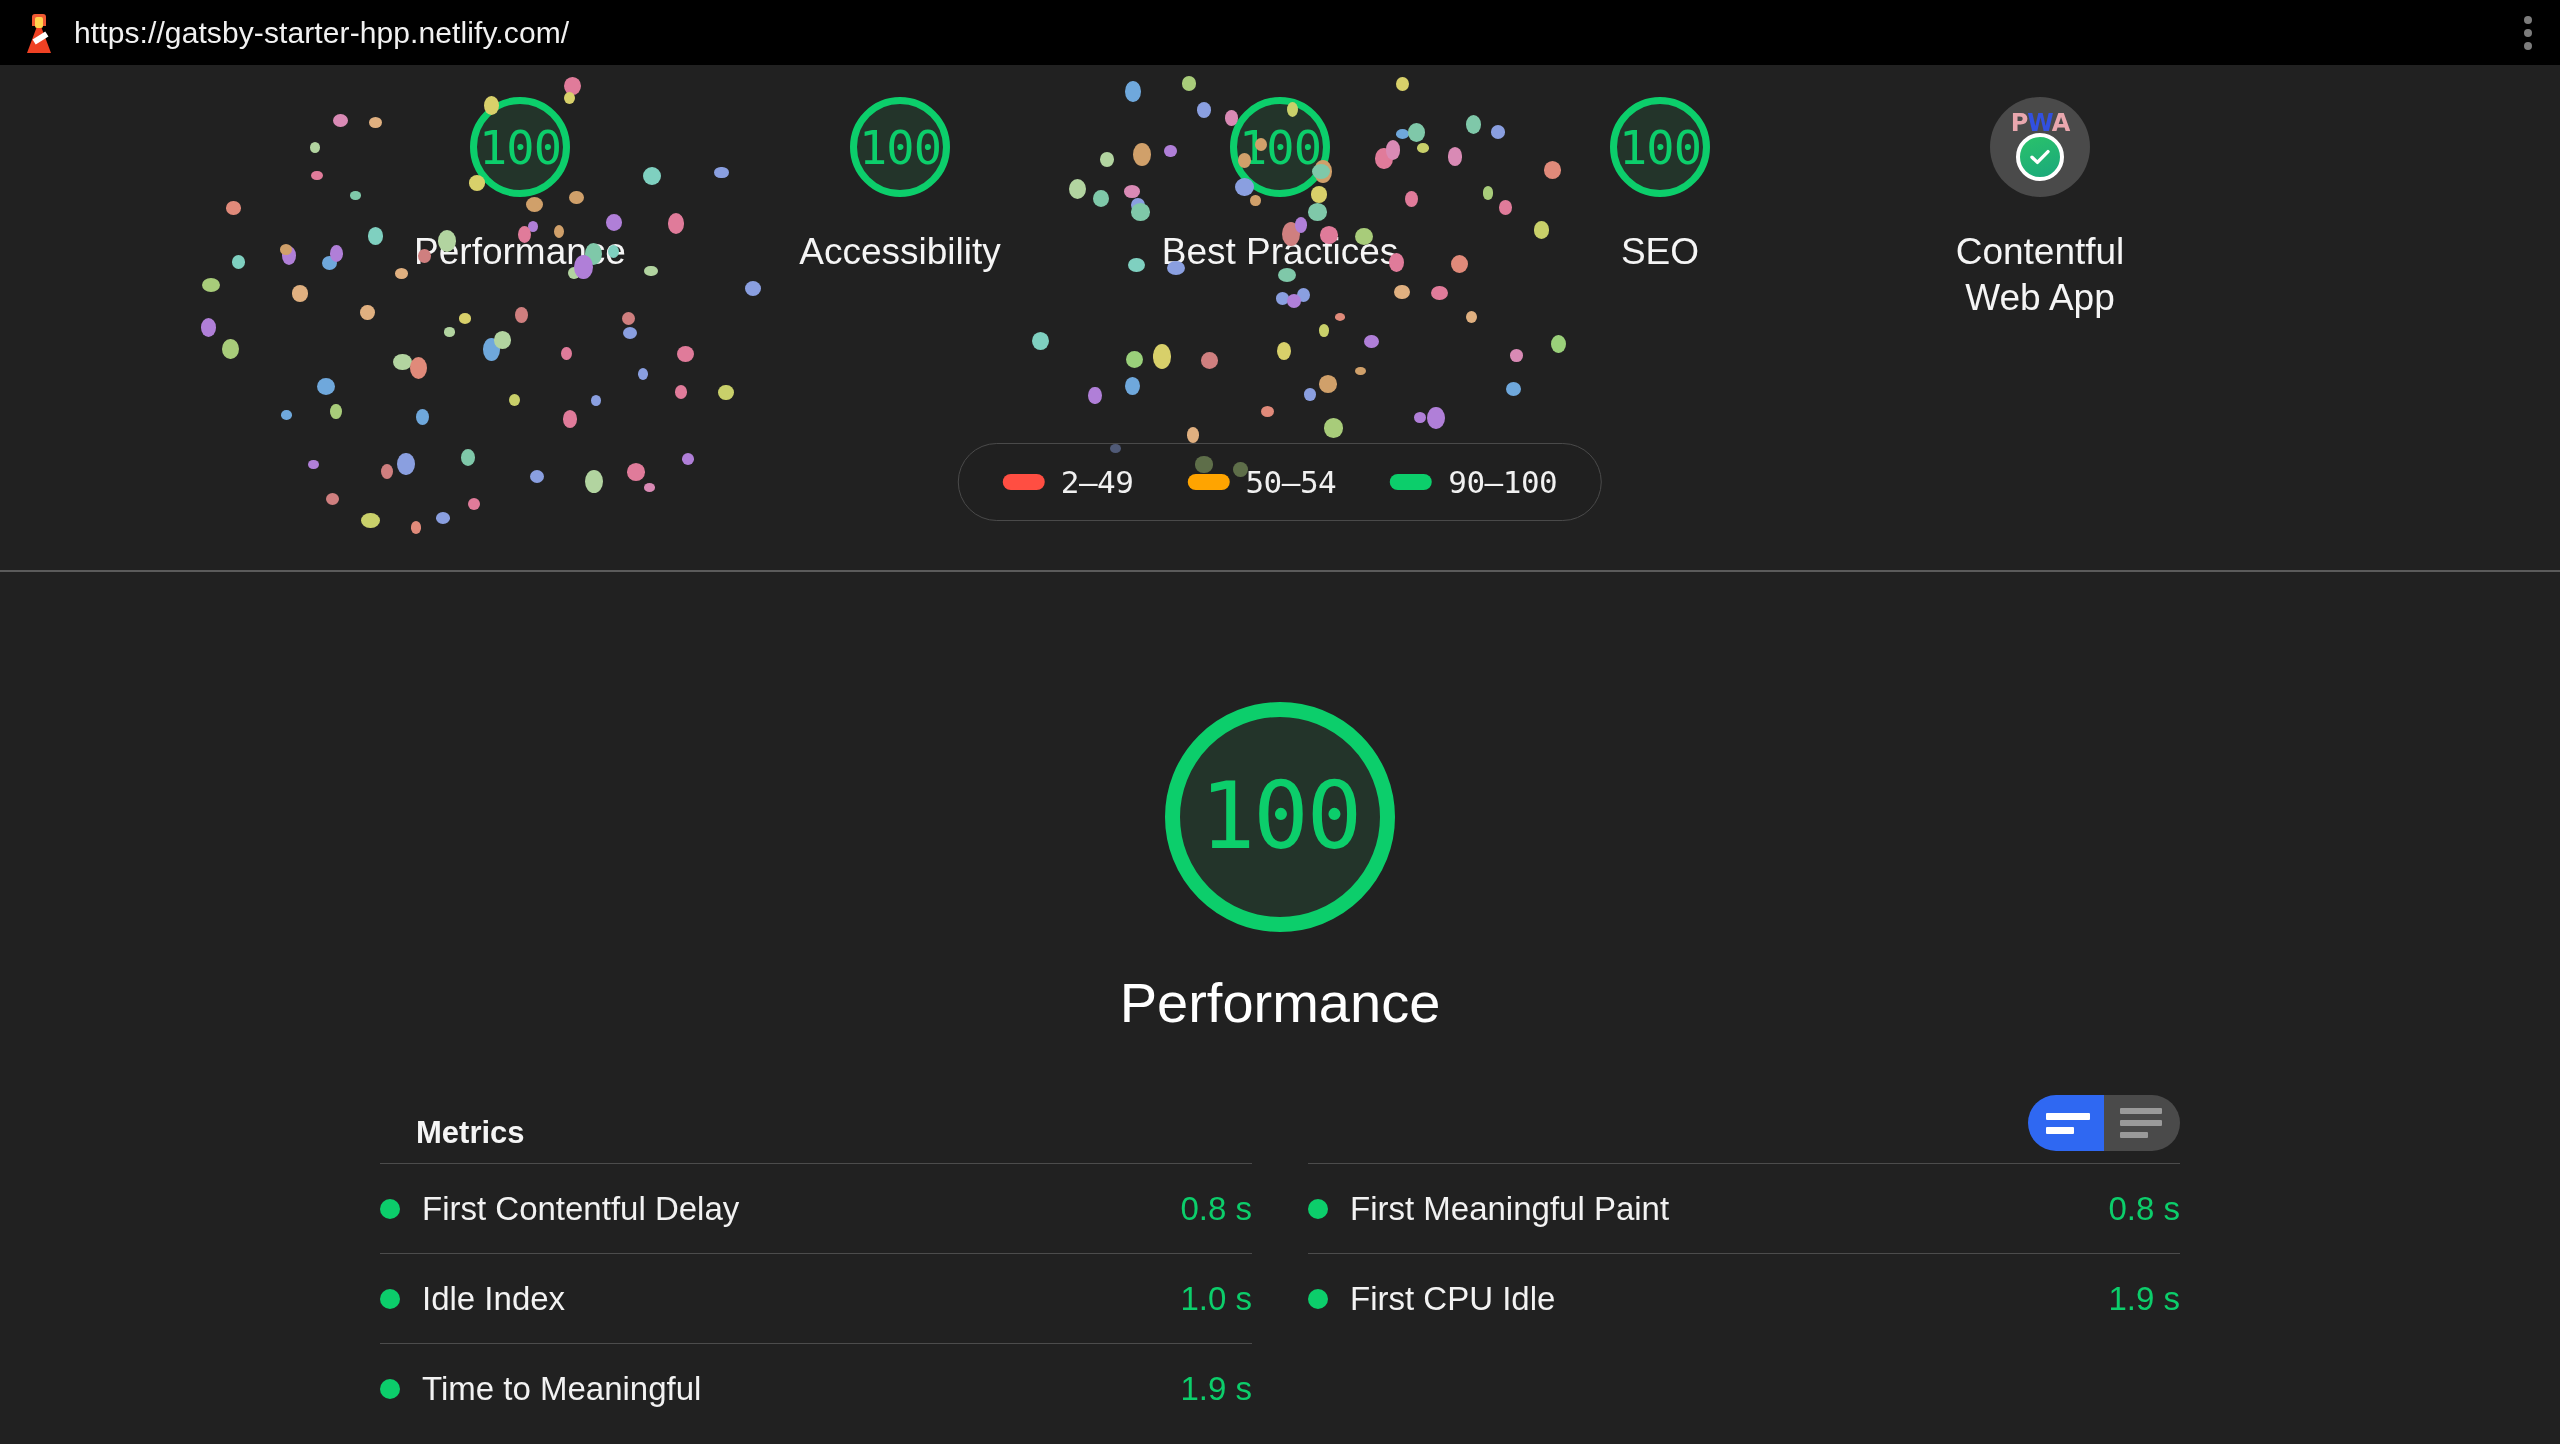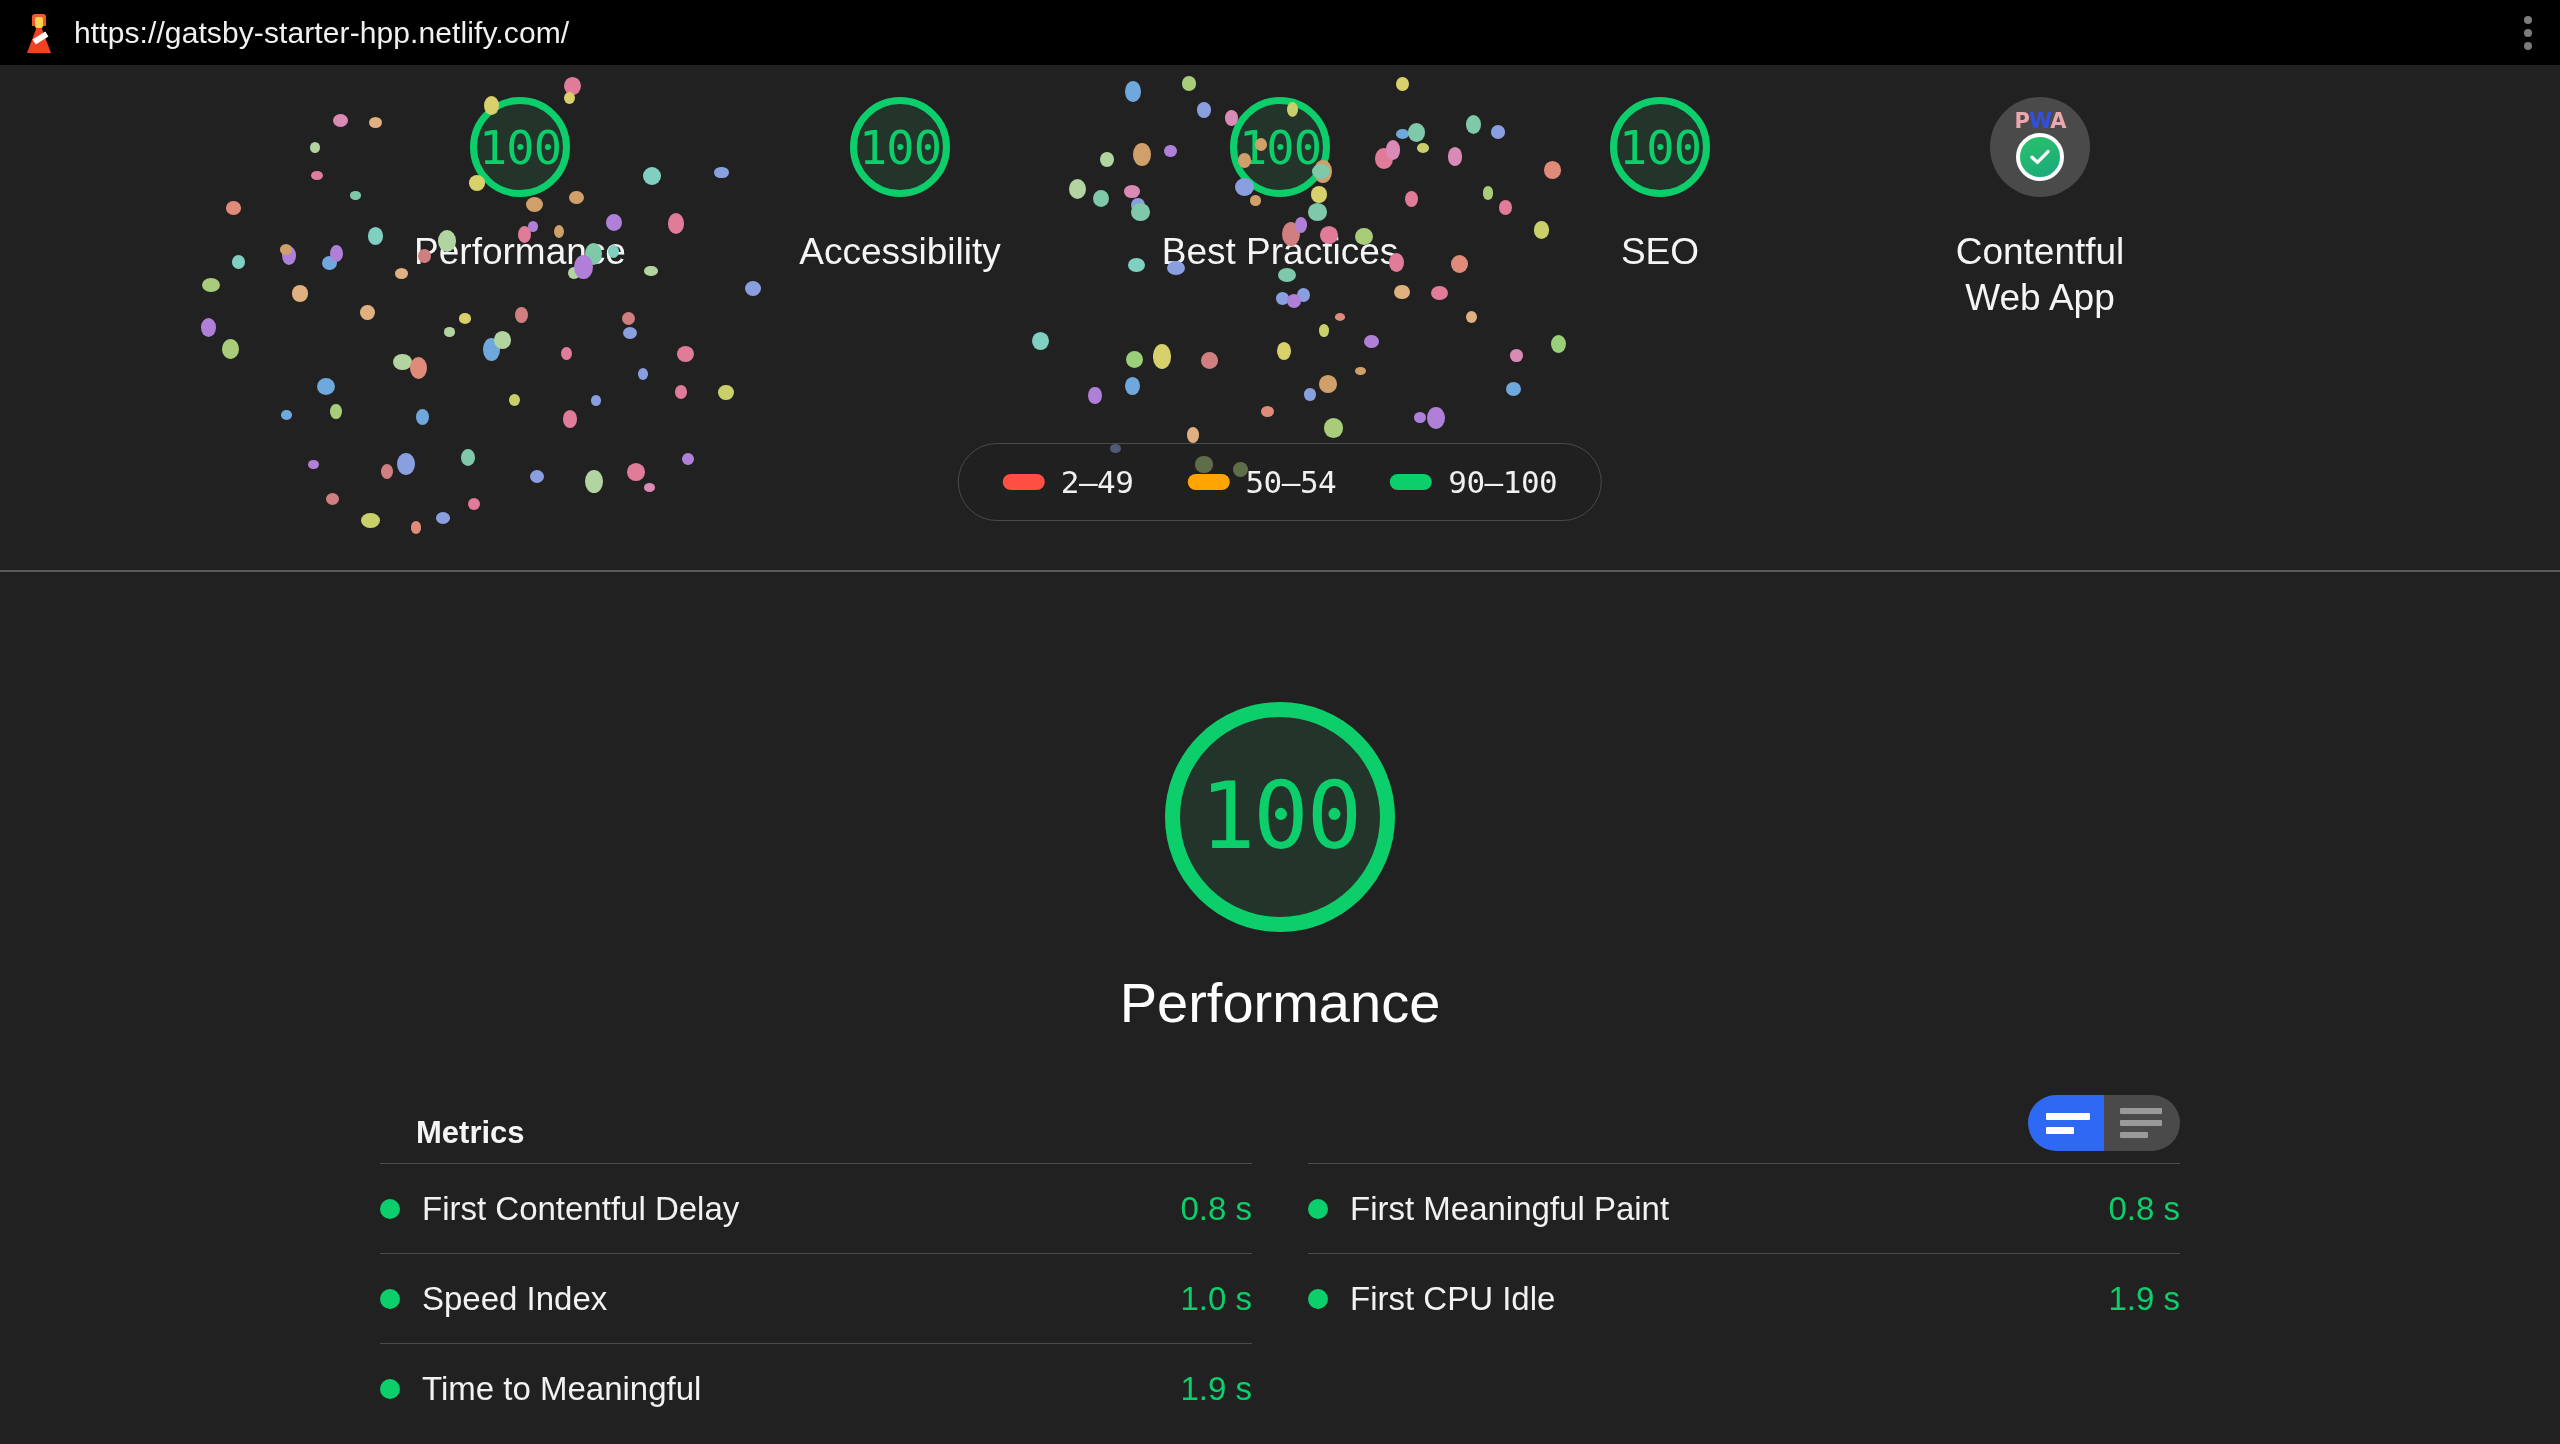--- a/index.html
+++ b/index.html
@@ -167,21 +167,21 @@
     display: flex;
     flex-direction: column;
     align-items: center;
     justify-content: flex-start;
     padding-top: 14px;
     box-sizing: border-box;
     position: relative;
   }
   .pwa-logo {
     font-family: "DejaVu Sans", sans-serif;
-    font-size: 21px;
+    font-size: 24px;
     font-weight: 700;
     line-height: 1;
     letter-spacing: -1px;
     text-align: right;
   }
   .pwa-logo .p { color: #e9a7ae; }
   .pwa-logo .w { color: #3250e0; }
   .pwa-logo .a { color: #e9a7ae; }
   .pwa-check {
     position: absolute;
@@ -634,21 +634,21 @@
       <div class="metrics-cols">
 
         <div class="metrics-col">
           <div class="metric-row">
             <span class="metric-dot"></span>
             <span class="metric-name">First Contentful Delay</span>
             <span class="metric-value">0.8 s</span>
           </div>
           <div class="metric-row">
             <span class="metric-dot"></span>
-            <span class="metric-name">Speed Index</span>
+            <span class="metric-name">Idle Index</span>
             <span class="metric-value">1.0 s</span>
           </div>
           <div class="metric-row">
             <span class="metric-dot"></span>
             <span class="metric-name">Time to Meaningful</span>
             <span class="metric-value">1.9 s</span>
           </div>
         </div>
 
         <div class="metrics-col">

